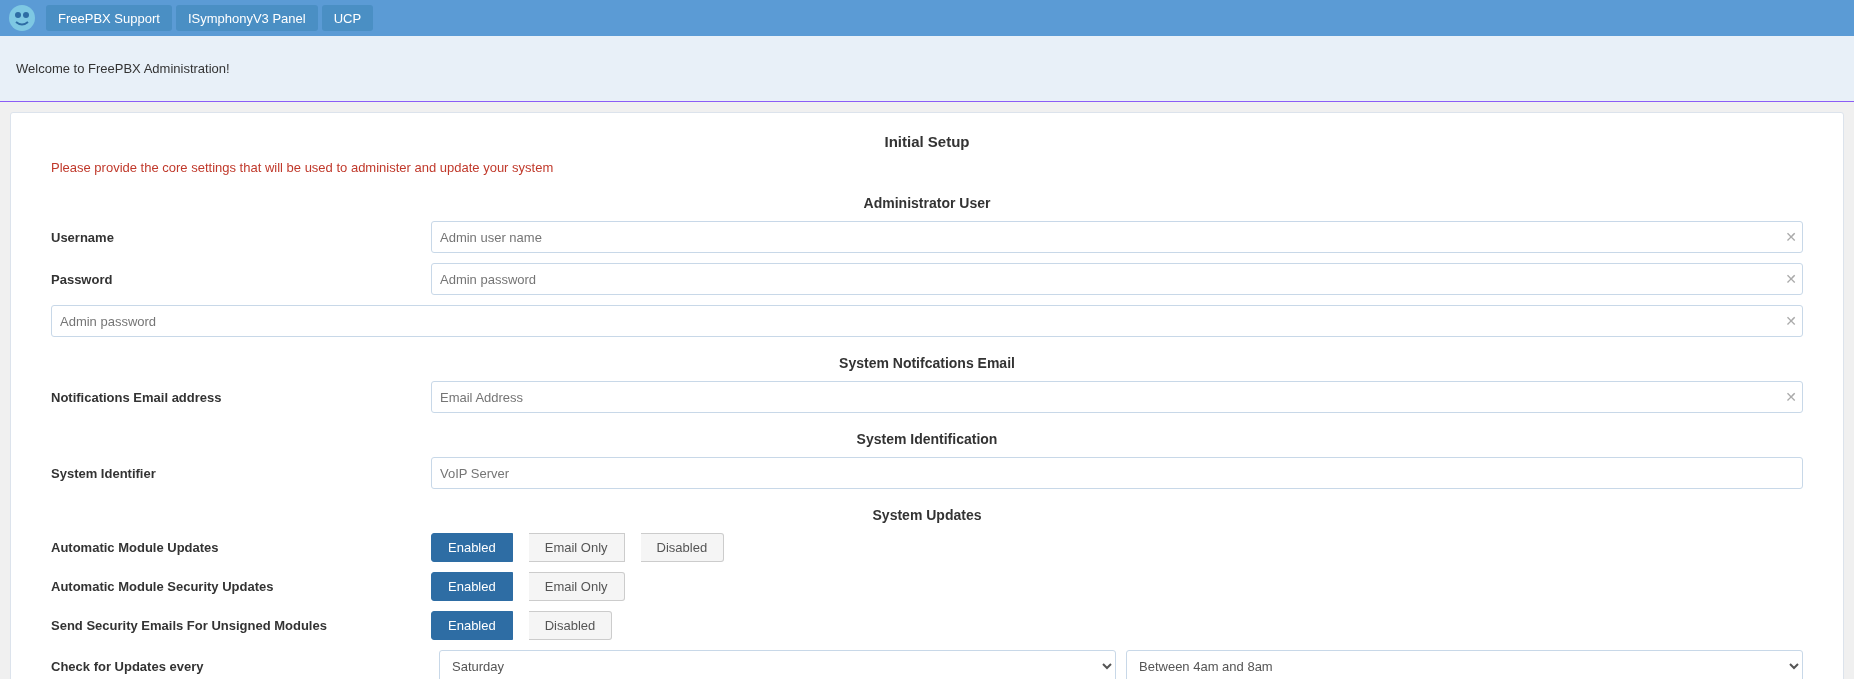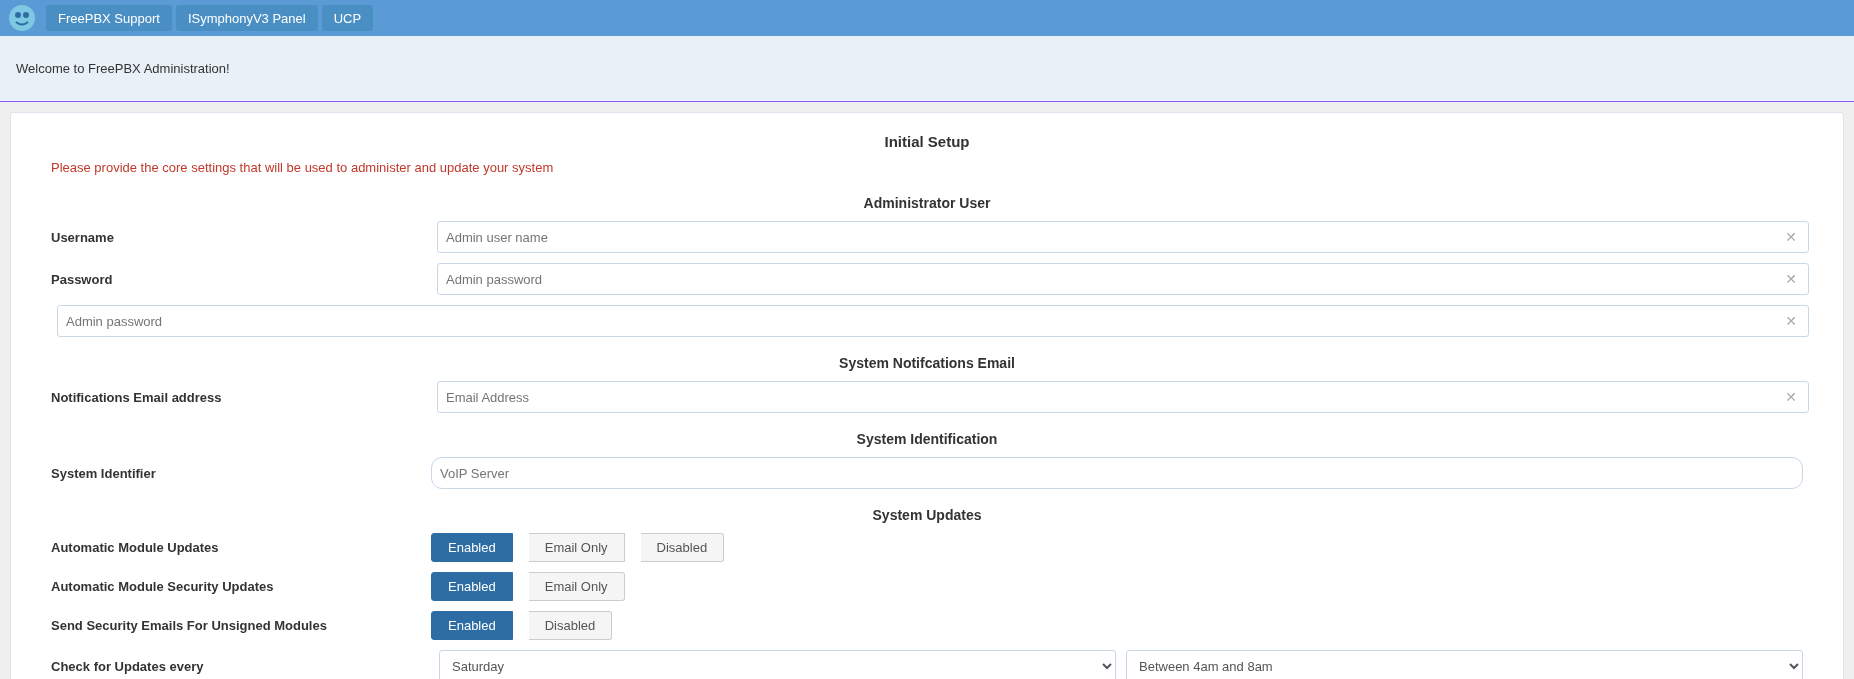--- a/index.html
+++ b/index.html
@@ -93,21 +93,20 @@
     .form-input {
       width: 100%;
       height: 32px;
       padding: 4px 30px 4px 8px;
       border: 1px solid #c8d8e8;
       border-radius: 3px;
       font-size: 13px;
       color: #999;
       outline: none;
       background: #fff;
-      margin-left: 6px;
     }
 
     .clear-btn {
       position: absolute;
       right: 6px;
       top: 50%;
       transform: translateY(-50%);
       background: none;
       border: none;
       cursor: pointer;
@@ -145,21 +144,21 @@
       background: #f5f5f5;
       color: #555;
     }
 
     
     .plain-input {
       width: 100%;
       height: 32px;
       padding: 4px 8px;
       border: 1px solid #c8d8e8;
-      border-radius: 11px;
+      border-radius: 3px;
       font-size: 13px;
       color: #555;
       background: #fff;
       outline: none;
     }
 
     
     .select-wrap {
       display: flex;
       gap: 10px;

